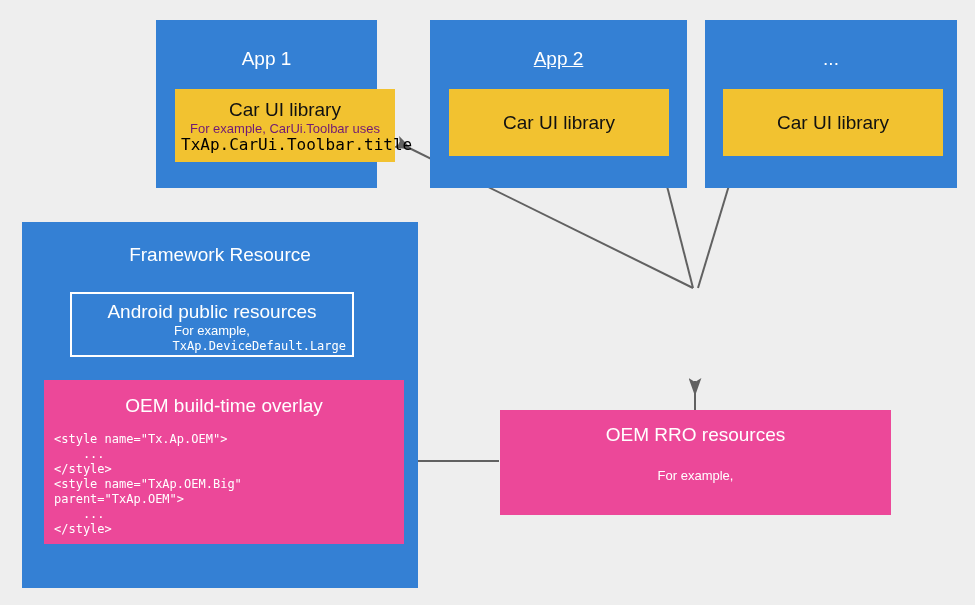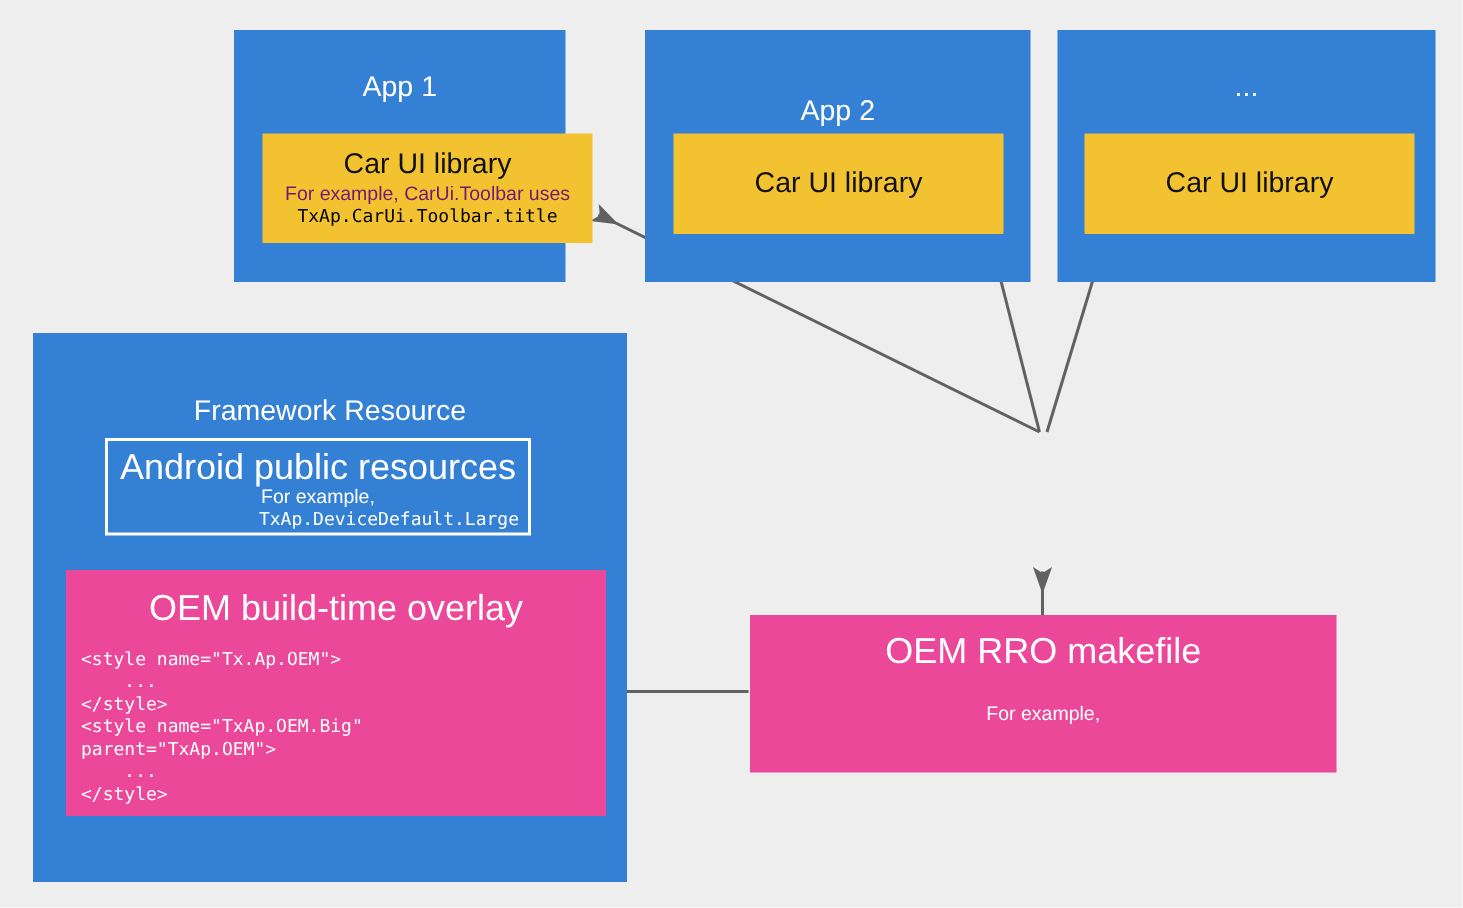--- a/index.html
+++ b/index.html
@@ -33,39 +33,39 @@
     line-height: 22px;
   }
   .inner-title {
     color: #111111;
     font-size: 19px;
     line-height: 23px;
     text-align: center;
   }
   .inner-title-light {
     color: #ffffff;
-    font-size: 24px;
+    font-size: 19px;
     line-height: 23px;
     text-align: center;
   }
   .sub {
     font-size: 13px;
     line-height: 16px;
     text-align: center;
     color: #701a75;
   }
   .sub-light {
     font-size: 13px;
     line-height: 16px;
     text-align: center;
     color: #ffffff;
   }
   .mono {
     font-family: "DejaVu Sans Mono", "Liberation Mono", monospace;
-    font-size: 12px;
+    font-size: 16px;
     line-height: 15px;
     text-align: center;
   }
   .mono-light {
     font-family: "DejaVu Sans Mono", "Liberation Mono", monospace;
     font-size: 12px;
     line-height: 15px;
     color: #ffffff;
   }
   .outlined {
@@ -123,39 +123,39 @@
     <div class="box yellow" style="left:19px; top:69px; width:220px; height:73px;">
       <div class="center-stack" style="top:9px;">
         <div class="inner-title">Car UI library</div>
         <div class="sub">For example, CarUi.Toolbar uses</div>
         <div class="mono">TxAp.CarUi.Toolbar.title</div>
       </div>
     </div>
   </div>
 
   <div class="box blue" style="left:430px; top:20px; width:257px; height:168px;">
-    <div class="container-title" style="top:44px;">App 2</div>
+    <div class="container-title" style="top:28px;text-decoration:underline;">App 2</div>
     <div class="box yellow" style="left:19px; top:69px; width:220px; height:67px;">
       <div class="center-stack" style="top:22px;">
         <div class="inner-title">Car UI library</div>
       </div>
     </div>
   </div>
 
   <div class="box blue" style="left:705px; top:20px; width:252px; height:168px;">
     <div class="container-title" style="top:28px;">...</div>
     <div class="box yellow" style="left:18px; top:69px; width:220px; height:67px;">
       <div class="center-stack" style="top:22px;">
         <div class="inner-title">Car UI library</div>
       </div>
     </div>
   </div>
 
   <div class="box blue" style="left:22px; top:222px; width:396px; height:366px;">
-    <div class="container-title" style="top:22px;margin-top:20px;">Framework Resource</div>
+    <div class="container-title" style="top:22px;">Framework Resource</div>
 
     <div class="box outlined" style="left:48px; top:70px; width:284px; height:65px;">
       <div class="center-stack" style="top:6px;">
         <div class="inner-title-light">Android public resources</div>
         <div class="sub-light">For example,</div>
         <div class="mono mono-light" style="text-align:right;">TxAp.DeviceDefault.Large</div>
       </div>
     </div>
 
     <div class="box green" style="left:22px; top:158px; width:360px; height:164px;">
@@ -168,20 +168,20 @@
 &lt;style name="TxAp.OEM.Big"
 parent="TxAp.OEM"&gt;
     ...
 &lt;/style&gt;</div>
     </div>
   </div>
 
 
   <div class="box green" style="left:500px; top:410px; width:391px; height:105px;">
     <div class="center-stack" style="top:13px;">
-      <div class="inner-title-light">OEM RRO makefile</div>
+      <div class="inner-title-light">OEM RRO resources</div>
     </div>
     <div class="center-stack" style="top:58px;">
       <div class="sub-light">For example,</div>
     </div>
   </div>
 
 </div>
 
 </body></html>

